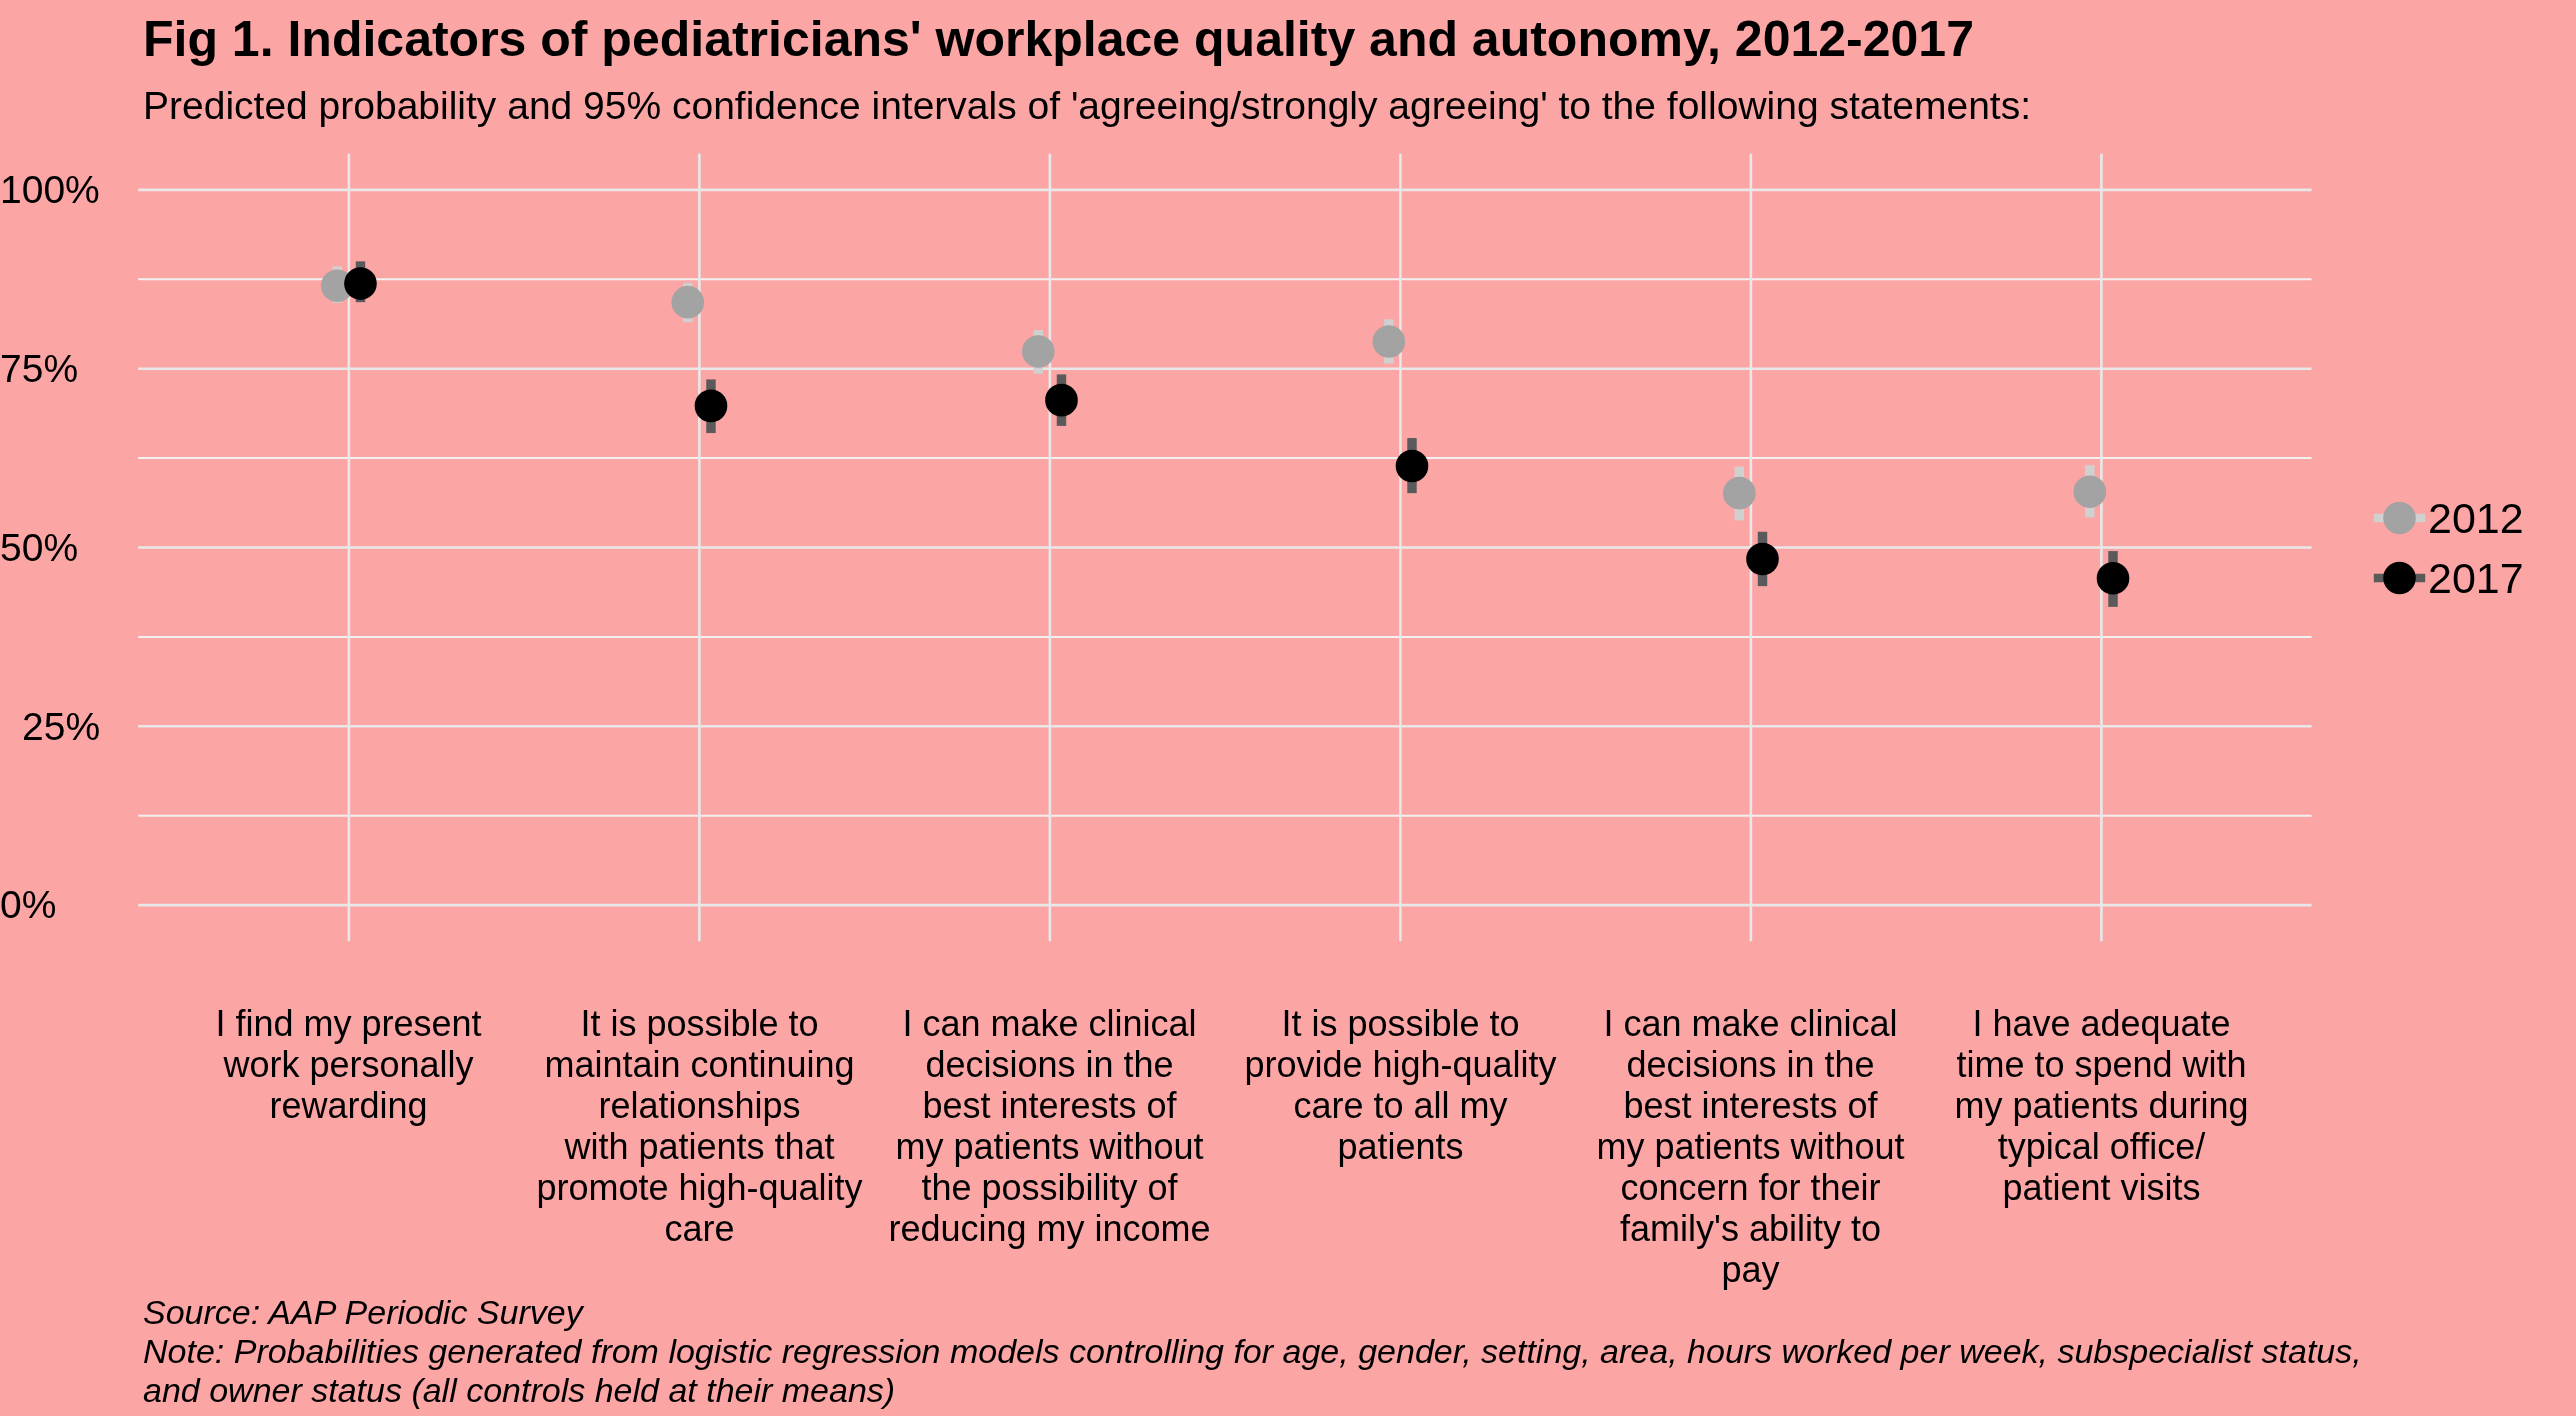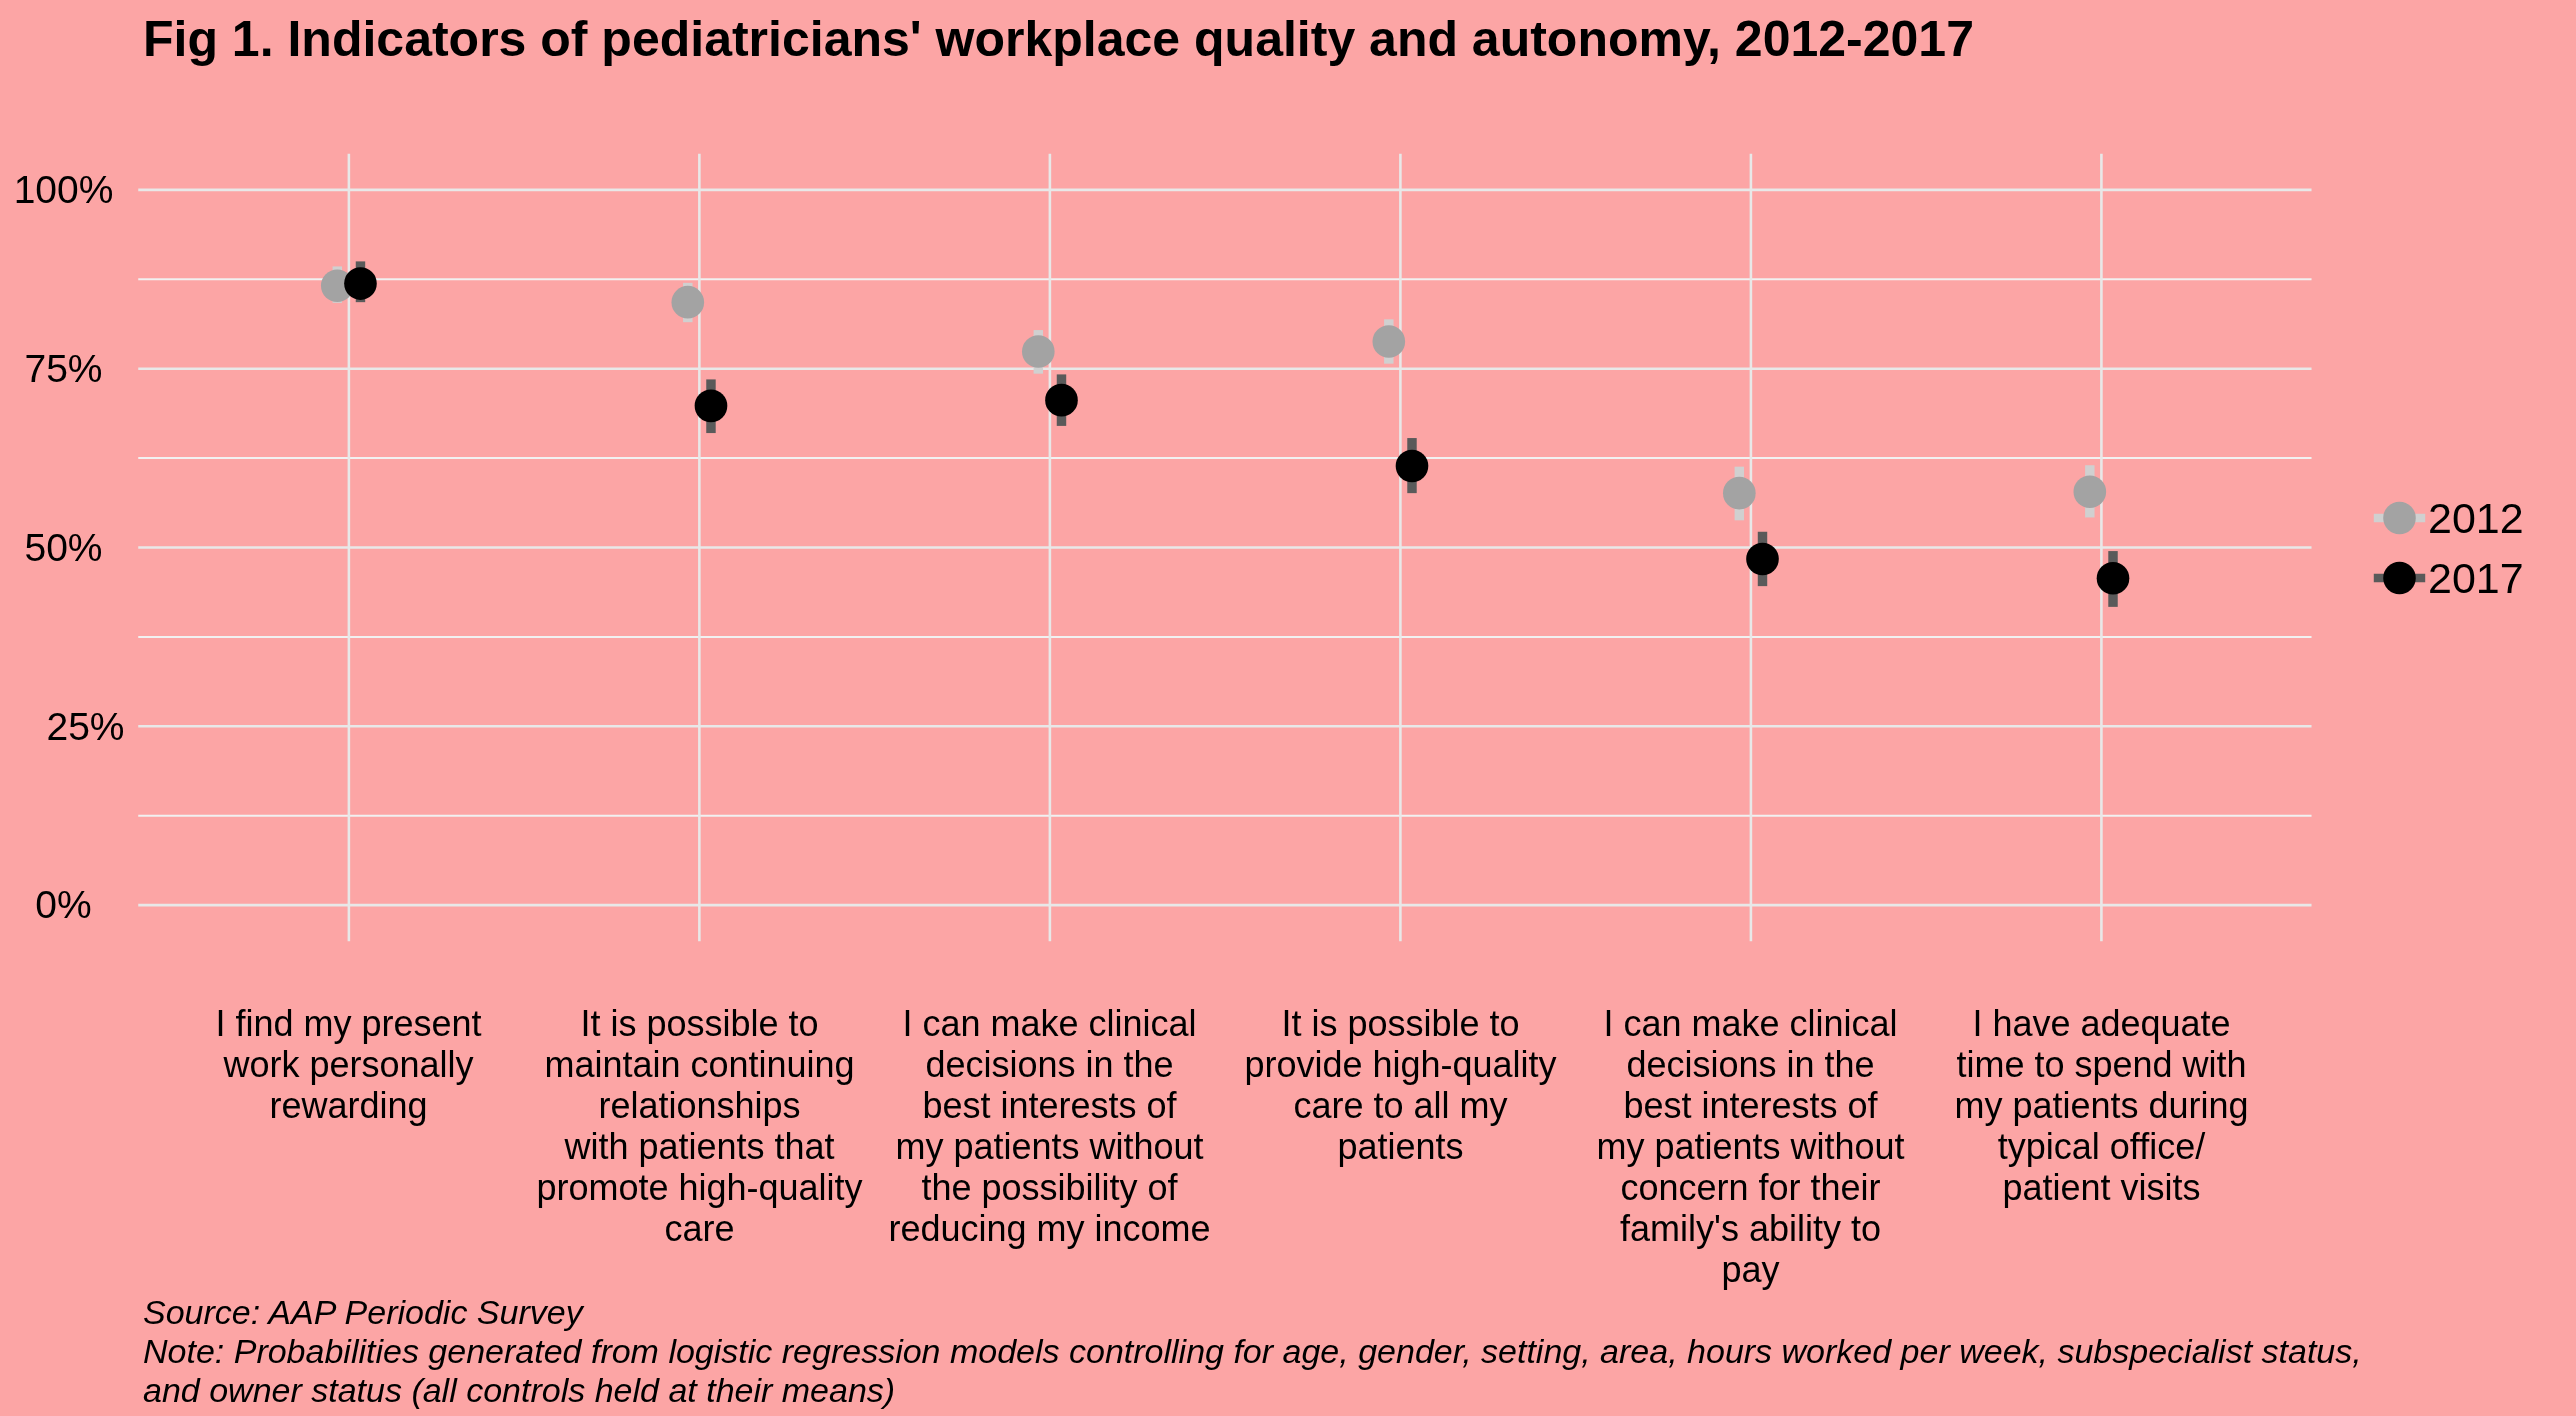--- a/index.html
+++ b/index.html
@@ -39,21 +39,21 @@
     position: absolute;
     left: 0;
     top: 0;
   }
   .ytick {
     position: absolute;
     left: 0;
     width: 127px;
     height: 41px;
     line-height: 41px;
-    text-align: center;
+    text-align: left;
     font-size: 39px;
     color: #000000;
   }
   .xcat {
     position: absolute;
     top: 1003px;
     width: 395px;
     text-align: center;
     font-size: 36px;
     line-height: 41px;
@@ -85,20 +85,21 @@
     color: #000000;
   }
 </style>
 </head>
 <body>
 
 <div class="canvas">
 
   <div class="chart-title">Fig 1. Indicators of pediatricians' workplace quality and autonomy, 2012-2017</div>
 
+  <div class="chart-subtitle">Predicted probability and 95% confidence intervals of 'agreeing/strongly agreeing' to the following statements:</div>
 
   <svg id="plot-svg" width="2576" height="1417" viewBox="0 0 3000 1650">
       <line x1="161" x2="2692" y1="949.875" y2="949.875" stroke="#f1f1f1" stroke-width="2.4"></line>
       <line x1="161" x2="2692" y1="741.625" y2="741.625" stroke="#f1f1f1" stroke-width="2.4"></line>
       <line x1="161" x2="2692" y1="533.375" y2="533.375" stroke="#f1f1f1" stroke-width="2.4"></line>
       <line x1="161" x2="2692" y1="325.125" y2="325.125" stroke="#f1f1f1" stroke-width="2.4"></line>
       <line x1="161" x2="2692" y1="1054" y2="1054" stroke="#e8e8e8" stroke-width="3"></line>
       <line x1="161" x2="2692" y1="845.75" y2="845.75" stroke="#e8e8e8" stroke-width="3"></line>
       <line x1="161" x2="2692" y1="637.5" y2="637.5" stroke="#e8e8e8" stroke-width="3"></line>
       <line x1="161" x2="2692" y1="429.25" y2="429.25" stroke="#e8e8e8" stroke-width="3"></line>

